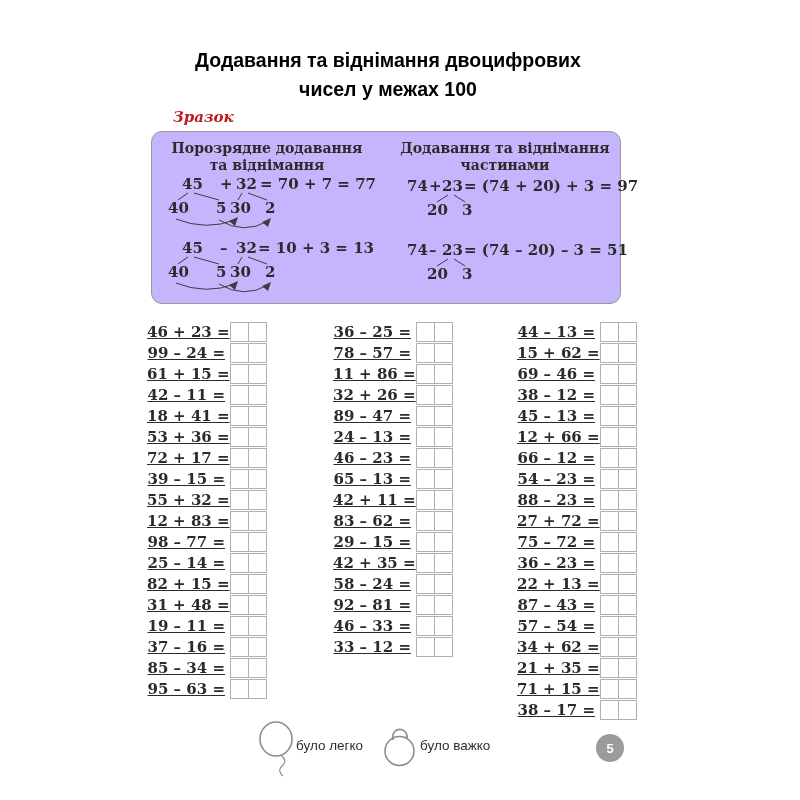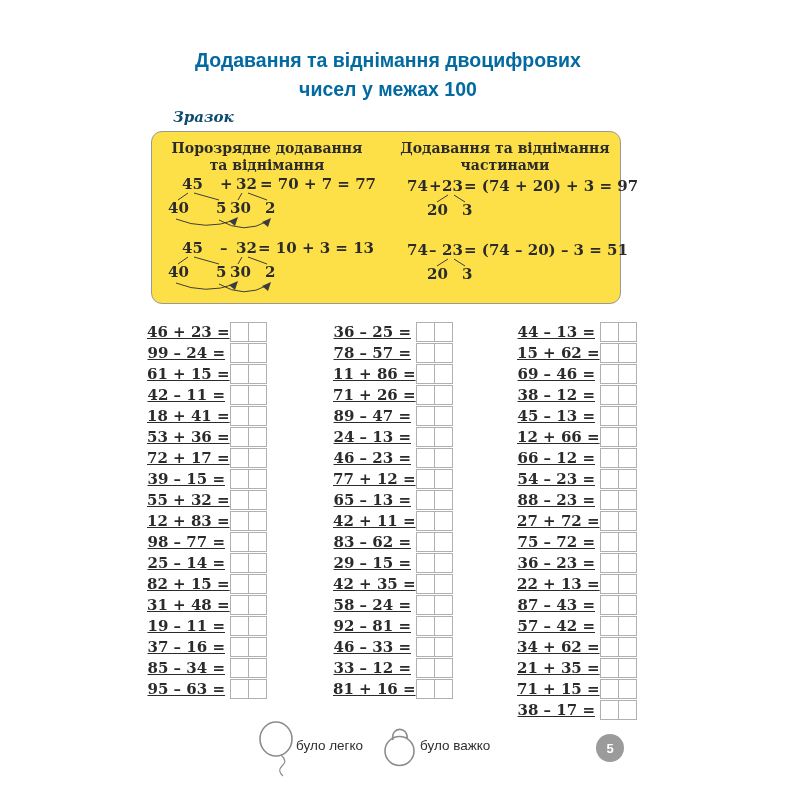--- a/index.html
+++ b/index.html
@@ -8,28 +8,28 @@
     --badge:#9b9b9b;
     --line:#3c3c3c;
   }
   html,body{margin:0;padding:0;background:#ffffff;}
   .page{position:relative;width:800px;height:800px;background:#ffffff;overflow:hidden;
         font-family:"DejaVu Serif",serif;color:var(--ink);}
 
   
   .title{position:absolute;top:46px;left:0;width:776px;text-align:center;
          font-family:"Liberation Sans",sans-serif;font-weight:bold;
-         font-size:19.5px;line-height:29px;color:#0369a1;}
+         font-size:19.5px;line-height:29px;color:#000000;}
 
   .sample-label{position:absolute;top:108px;left:173px;font-style:italic;
-                font-weight:bold;font-size:15px;color:#0c4a6e;}
+                font-weight:bold;font-size:15px;color:#b91c1c;}
 
   
   .sample-box{position:absolute;left:151px;top:131px;width:468px;height:171px;
-              border:1.5px solid #999;border-radius:11px;background:#fde047;}
+              border:1.5px solid #999;border-radius:11px;background:#c4b5fd;}
   .s-head{position:absolute;width:230px;text-align:center;font-weight:bold;
           font-size:14px;white-space:nowrap;}
   .eq{position:absolute;font-weight:bold;font-size:15px;white-space:nowrap;line-height:17px;}
   .connectors{position:absolute;left:0;top:0;pointer-events:none;}
 
   
   .ex-col{position:absolute;top:321px;width:130px;text-decoration:underline;}
   .ex-row{display:flex;align-items:center;height:21px;}
   .ex-label{display:inline-block;width:78px;text-align:right;font-weight:bold;
             font-size:15px;white-space:nowrap;}
@@ -263,21 +263,21 @@
         </span>
       </div>
       <div class="ex-row">
         <span class="ex-label">11 + 86 =</span>
         <span class="cells">
           <span class="cell"></span>
           <span class="cell"></span>
         </span>
       </div>
       <div class="ex-row">
-        <span class="ex-label">71 + 26 =</span>
+        <span class="ex-label">32 + 26 =</span>
         <span class="cells">
           <span class="cell"></span>
           <span class="cell"></span>
         </span>
       </div>
       <div class="ex-row">
         <span class="ex-label">89 – 47 =</span>
         <span class="cells">
           <span class="cell"></span>
           <span class="cell"></span>
@@ -291,27 +291,20 @@
         </span>
       </div>
       <div class="ex-row">
         <span class="ex-label">46 – 23 =</span>
         <span class="cells">
           <span class="cell"></span>
           <span class="cell"></span>
         </span>
       </div>
       <div class="ex-row">
-        <span class="ex-label">77 + 12 =</span>
-        <span class="cells">
-          <span class="cell"></span>
-          <span class="cell"></span>
-        </span>
-      </div>
-      <div class="ex-row">
         <span class="ex-label">65 – 13 =</span>
         <span class="cells">
           <span class="cell"></span>
           <span class="cell"></span>
         </span>
       </div>
       <div class="ex-row">
         <span class="ex-label">42 + 11 =</span>
         <span class="cells">
           <span class="cell"></span>
@@ -355,27 +348,20 @@
       </div>
       <div class="ex-row">
         <span class="ex-label">46 – 33 =</span>
         <span class="cells">
           <span class="cell"></span>
           <span class="cell"></span>
         </span>
       </div>
       <div class="ex-row">
         <span class="ex-label">33 – 12 =</span>
-        <span class="cells">
-          <span class="cell"></span>
-          <span class="cell"></span>
-        </span>
-      </div>
-      <div class="ex-row">
-        <span class="ex-label">81 + 16 =</span>
         <span class="cells">
           <span class="cell"></span>
           <span class="cell"></span>
         </span>
       </div>
     </div>
   <div class="ex-col" style="left:517px">
       <div class="ex-row">
         <span class="ex-label">44 – 13 =</span>
         <span class="cells">
@@ -468,21 +454,21 @@
         </span>
       </div>
       <div class="ex-row">
         <span class="ex-label">87 – 43 =</span>
         <span class="cells">
           <span class="cell"></span>
           <span class="cell"></span>
         </span>
       </div>
       <div class="ex-row">
-        <span class="ex-label">57 – 42 =</span>
+        <span class="ex-label">57 – 54 =</span>
         <span class="cells">
           <span class="cell"></span>
           <span class="cell"></span>
         </span>
       </div>
       <div class="ex-row">
         <span class="ex-label">34 + 62 =</span>
         <span class="cells">
           <span class="cell"></span>
           <span class="cell"></span>

